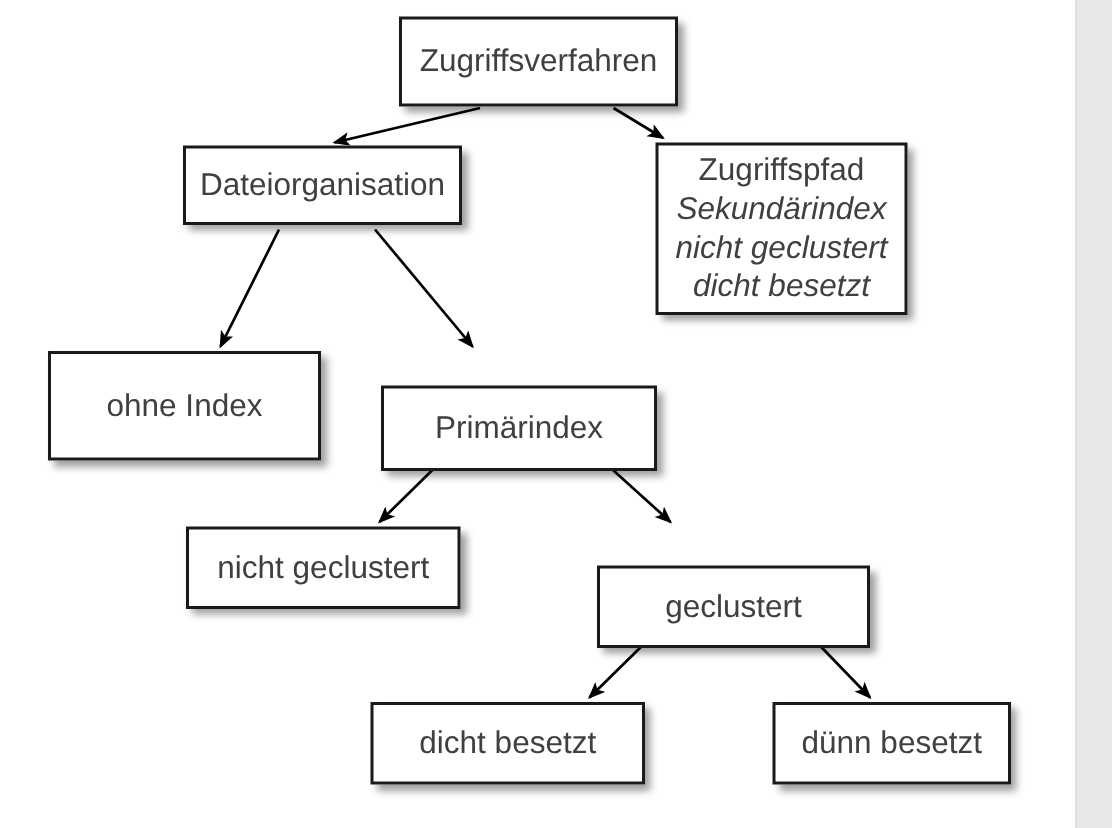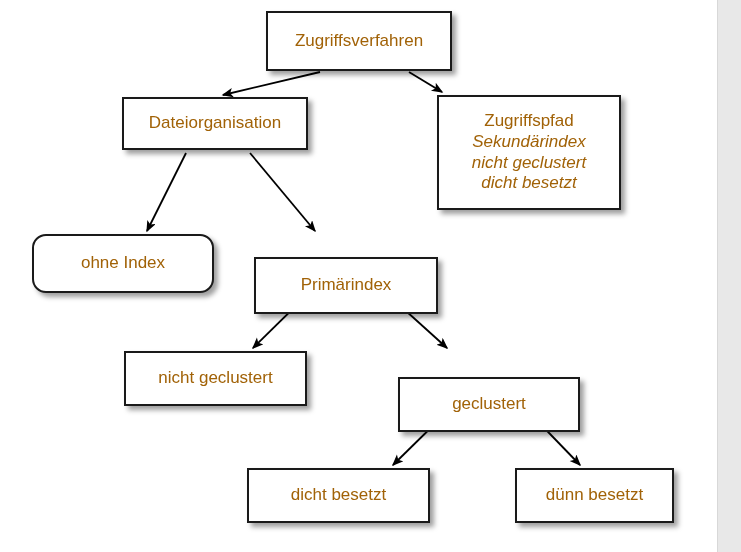--- a/index.html
+++ b/index.html
@@ -39,22 +39,22 @@
   .node {
     position: absolute;
     box-sizing: border-box;
     background: #ffffff;
     border: 2px solid #1a1a1a;
     box-shadow: 4px 4px 5px rgba(0,0,0,0.38);
     display: flex;
     align-items: center;
     justify-content: center;
     text-align: center;
-    color: #a16207;
-    font-size: 17px;
+    color: #404040;
+    font-size: 21px;
     line-height: 1.22;
     z-index: 5;
     white-space: pre-line;
   }
   .node .line { display: block; }
   .node .line.italic { font-style: italic; }
 </style>
 </head>
 <body>
 
@@ -74,22 +74,22 @@
         <line x1="310" y1="292" x2="253" y2="348" stroke="#000000" stroke-width="1.8" marker-end="url(#arrowhead)"></line>
         <line x1="385" y1="292" x2="447" y2="348" stroke="#000000" stroke-width="1.8" marker-end="url(#arrowhead)"></line>
         <line x1="452" y1="407" x2="393" y2="465" stroke="#000000" stroke-width="1.8" marker-end="url(#arrowhead)"></line>
         <line x1="524" y1="407" x2="580" y2="465" stroke="#000000" stroke-width="1.8" marker-end="url(#arrowhead)"></line>
       </g>
   </svg>
 
   <div id="nodes">
       <div class="node" style="left: 266px; top: 11px; width: 186px; height: 60px;"><div><span class="line">Zugriffsverfahren</span></div></div>
       <div class="node" style="left: 122px; top: 97px; width: 186px; height: 53px; justify-content: center;"><div><span class="line">Dateiorganisation</span></div></div>
-      <div class="node" style="left: 437px; top: 95px; width: 184px; height: 115px;"><div><span class="line">Zugriffspfad</span><span class="line italic">Sekundärindex</span><span class="line italic">nicht geclustert</span><span class="line italic">dicht besetzt</span></div></div>
-      <div class="node" style="left: 32px; top: 234px; width: 182px; height: 59px; border-radius: 14px;"><div><span class="line">ohne Index</span></div></div>
+      <div class="node" style="left: 437px; top: 95px; width: 168px; height: 115px;"><div><span class="line">Zugriffspfad</span><span class="line italic">Sekundärindex</span><span class="line italic">nicht geclustert</span><span class="line italic">dicht besetzt</span></div></div>
+      <div class="node" style="left: 32px; top: 234px; width: 182px; height: 73px;"><div><span class="line">ohne Index</span></div></div>
       <div class="node" style="left: 254px; top: 234px; width: 184px; height: 57px; margin-top: 23px;"><div><span class="line">Primärindex</span></div></div>
       <div class="node" style="left: 124px; top: 351px; width: 183px; height: 55px;"><div><span class="line">nicht geclustert</span></div></div>
       <div class="node" style="left: 398px; top: 351px; width: 182px; height: 55px; margin-top: 26px;"><div><span class="line">geclustert</span></div></div>
       <div class="node" style="left: 247px; top: 468px; width: 183px; height: 55px;"><div><span class="line">dicht besetzt</span></div></div>
       <div class="node" style="left: 515px; top: 468px; width: 159px; height: 55px;"><div><span class="line">dünn besetzt</span></div></div>
     </div>
 
   <div id="right-strip"></div>
 </div>
 

